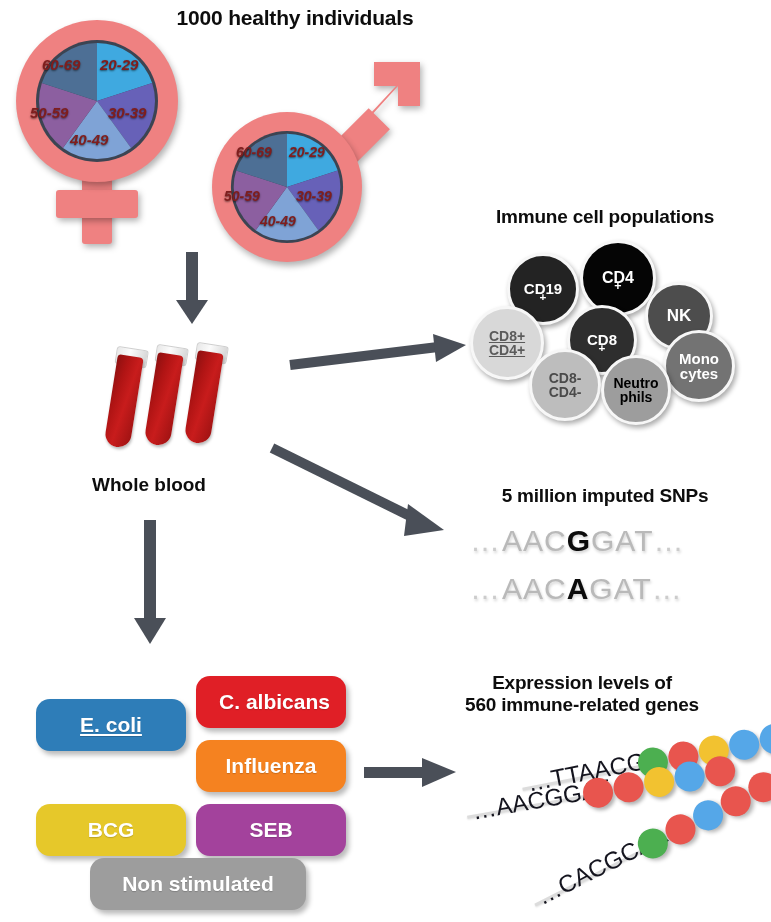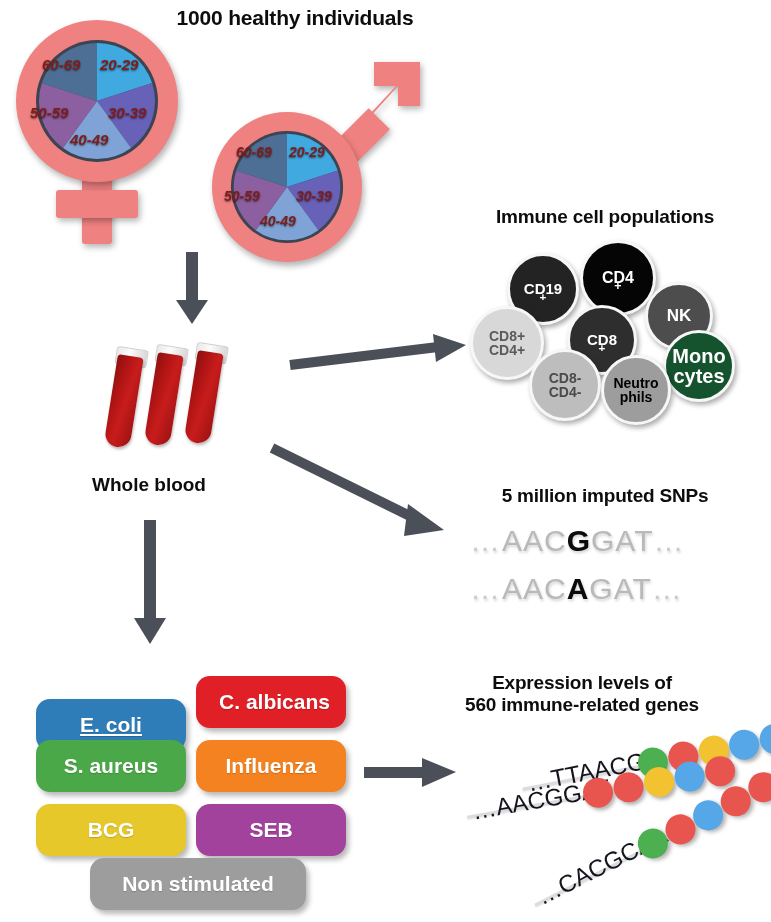--- a/index.html
+++ b/index.html
@@ -237,32 +237,32 @@
       <div class="cell" style="left: 580px; top: 240px; width: 76px; height: 76px; background: rgb(5, 5, 5); color: rgb(255, 255, 255); font-size: 16px; pointer-events: auto; z-index: 11;">
         <div>
           <span>CD4<span class="sup">+</span></span>
         </div>
       </div>
       <div class="cell" style="left: 645px; top: 282px; width: 68px; height: 68px; background: rgb(77, 77, 77); color: rgb(255, 255, 255); font-size: 17px; pointer-events: auto; z-index: 12;">
         <div>
           <span>NK</span>
         </div>
       </div>
-      <div class="cell" style="left: 470px; top: 306px; width: 74px; height: 74px; background: rgb(216, 216, 216); color: rgb(91, 91, 91); font-size: 14px; pointer-events: auto; z-index: 13;">
+      <div class="cell" style="left: 470px; top: 306px; width: 74px; height: 74px; background: rgb(216, 216, 216); color: rgb(91, 91, 91); font-size: 14px; pointer-events: auto; z-index: 13; text-decoration: underline;">
         <div>
           <span>CD8+</span>
           <span>CD4+</span>
         </div>
       </div>
       <div class="cell" style="left: 567px; top: 305px; width: 70px; height: 70px; background: rgb(46, 46, 46); color: rgb(255, 255, 255); font-size: 15px; pointer-events: auto; z-index: 14;">
         <div>
           <span>CD8<span class="sup">+</span></span>
         </div>
       </div>
-      <div class="cell" style="left: 663px; top: 330px; width: 72px; height: 72px; background: #14532d; color: rgb(255, 255, 255); font-size: 20px; pointer-events: auto; z-index: 15;">
+      <div class="cell" style="left: 663px; top: 330px; width: 72px; height: 72px; background: #737373; color: rgb(255, 255, 255); font-size: 15px; pointer-events: auto; z-index: 15;">
         <div>
           <span>Mono</span>
           <span>cytes</span>
         </div>
       </div>
       <div class="cell" style="left: 529px; top: 349px; width: 72px; height: 72px; background: rgb(189, 189, 189); color: rgb(74, 74, 74); font-size: 14px; pointer-events: auto; z-index: 16;">
         <div>
           <span>CD8-</span>
           <span>CD4-</span>
         </div>
@@ -283,23 +283,20 @@
       <span class="dots">…</span><span>AAC</span><span class="hi">A</span><span>GAT</span><span class="dots">…</span>
     </div>
   </div>
 
   <div class="abs" id="stimulation-group" style="left:0;top:0;width:771px;height:922px;pointer-events:none;">
       <div class="stim" style="left: 36px; top: 699px; width: 150px; height: 52px; background: rgb(46, 125, 184); pointer-events: auto; text-decoration: underline;">
         <span>E. coli</span>
       </div>
       <div class="stim" style="left: 196px; top: 676px; width: 150px; height: 52px; background: rgb(224, 31, 38); pointer-events: auto; padding-left: 7px;">
         <span>C. albicans</span>
-      </div>
-      <div class="stim" style="left: 36px; top: 740px; width: 150px; height: 52px; background: rgb(74, 168, 72); pointer-events: auto;">
-        <span>S. aureus</span>
       </div>
       <div class="stim" style="left: 196px; top: 740px; width: 150px; height: 52px; background: rgb(245, 130, 32); pointer-events: auto;">
         <span>Influenza</span>
       </div>
       <div class="stim" style="left: 36px; top: 804px; width: 150px; height: 52px; background: rgb(230, 200, 42); pointer-events: auto;">
         <span>BCG</span>
       </div>
       <div class="stim" style="left: 196px; top: 804px; width: 150px; height: 52px; background: rgb(163, 66, 156); pointer-events: auto;">
         <span>SEB</span>
       </div>

